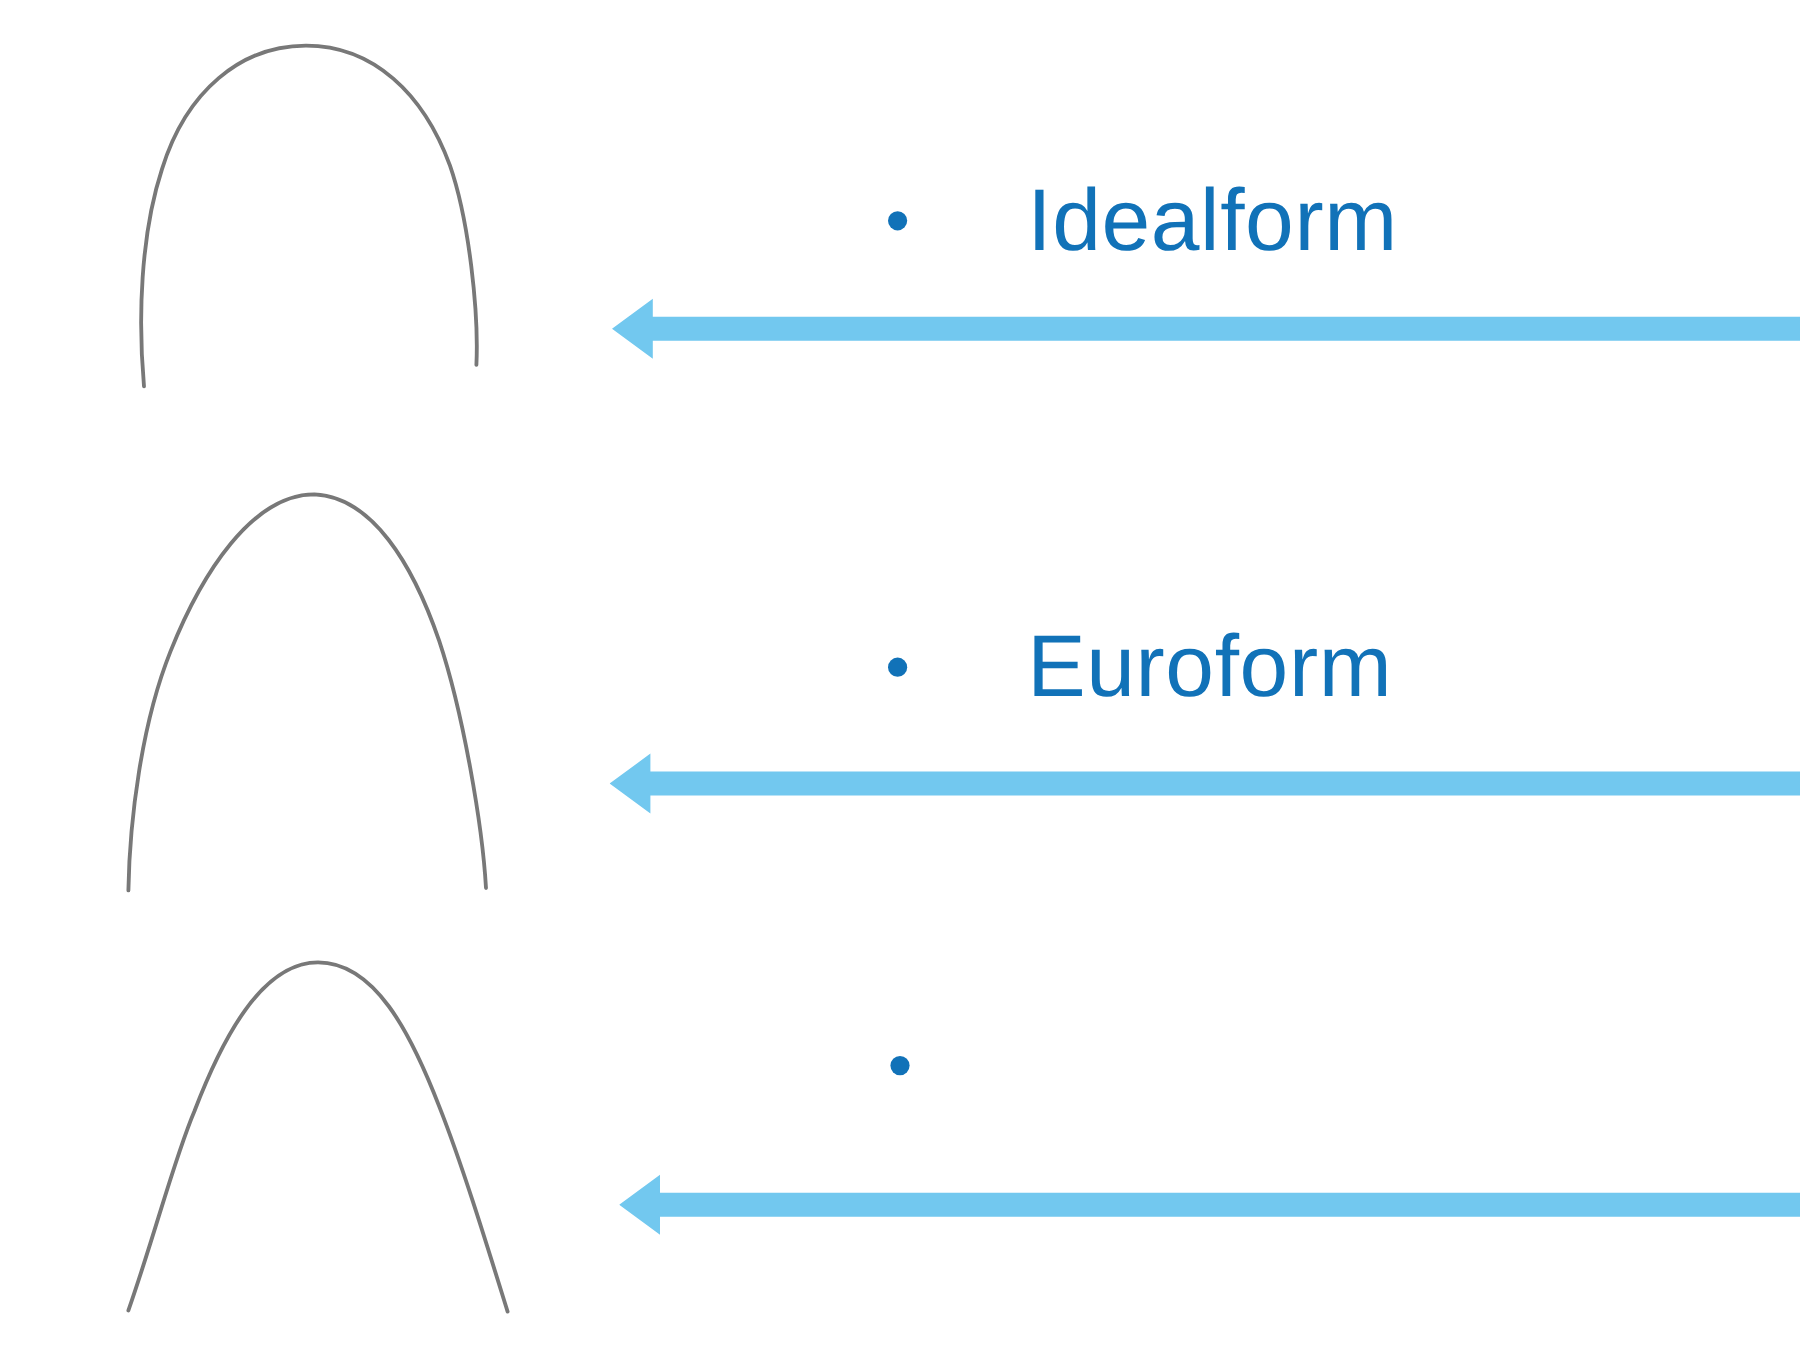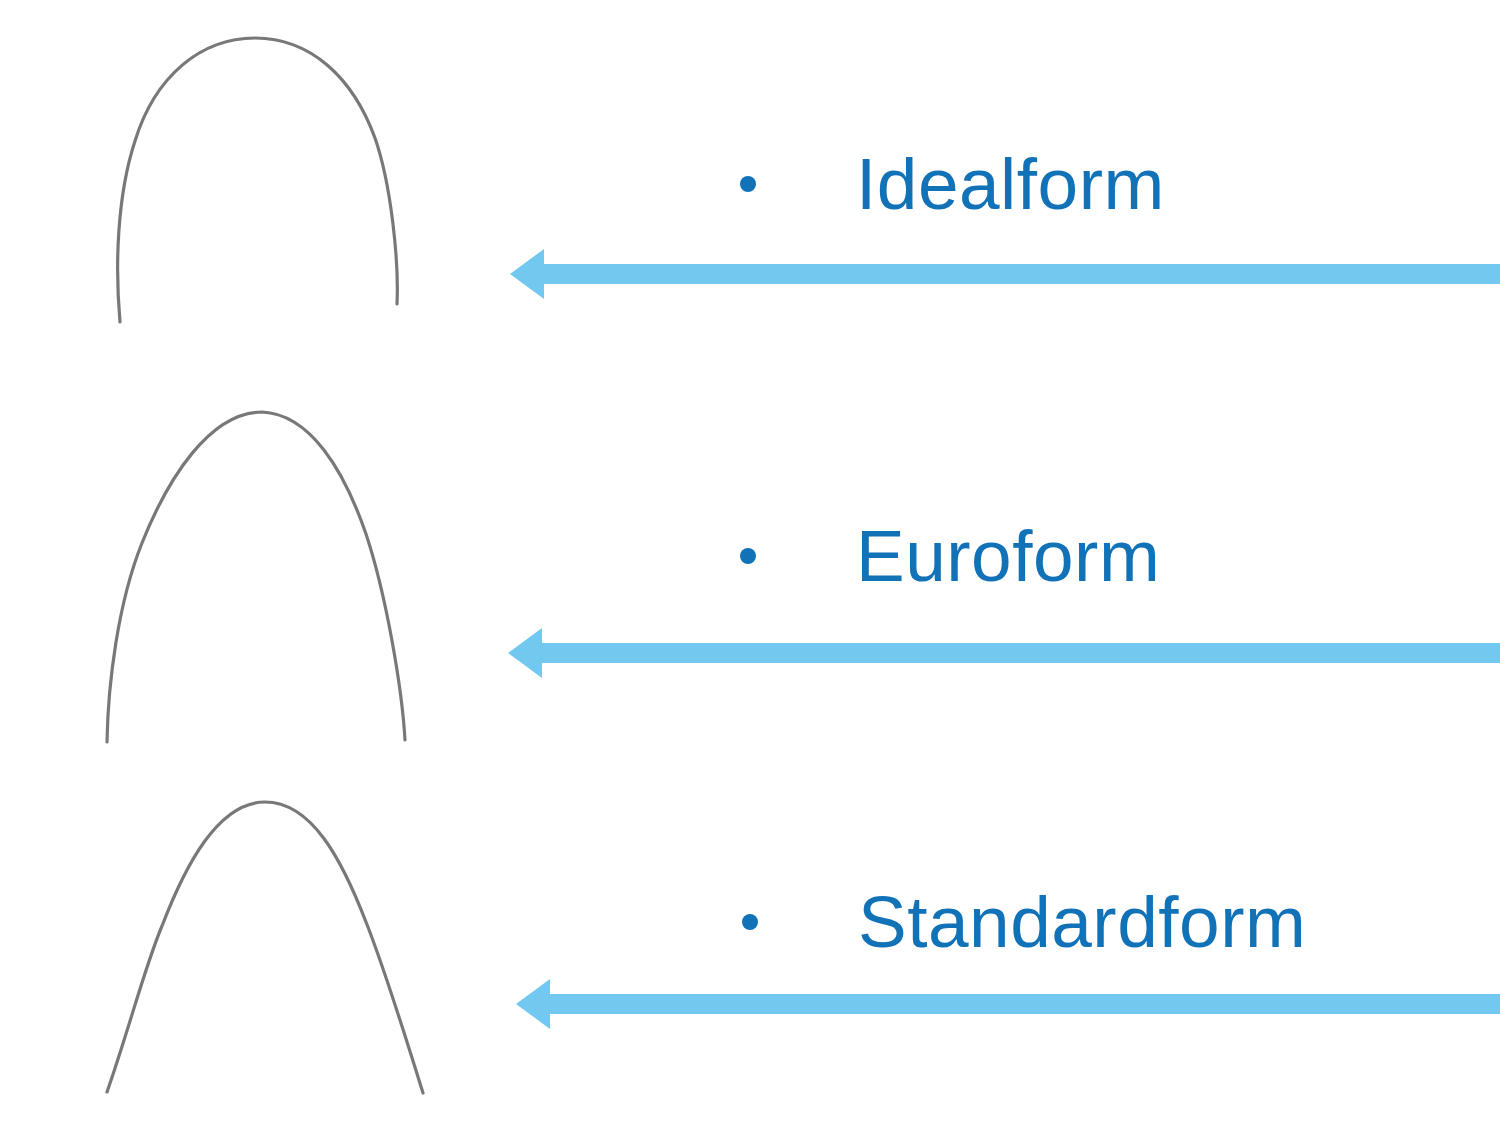--- a/index.html
+++ b/index.html
@@ -100,21 +100,20 @@
     <span class="label">Idealform</span>
   </div>
 
   <div class="label-row row-2">
     <span class="bullet"></span>
     <span class="label">Euroform</span>
   </div>
 
   <div class="label-row row-3">
     <span class="bullet"></span>
-    <span class="label">Standardform</span>
   </div>
 
   <svg class="arrow arrow-1" viewBox="0 0 990 52" preserveAspectRatio="none">
     <polygon points="0,26 34,1 34,16 990,16 990,36 34,36 34,51"></polygon>
   </svg>
 
   <svg class="arrow arrow-2" viewBox="0 0 992 52" preserveAspectRatio="none">
     <polygon points="0,26 34,1 34,16 992,16 992,36 34,36 34,51"></polygon>
   </svg>
 

